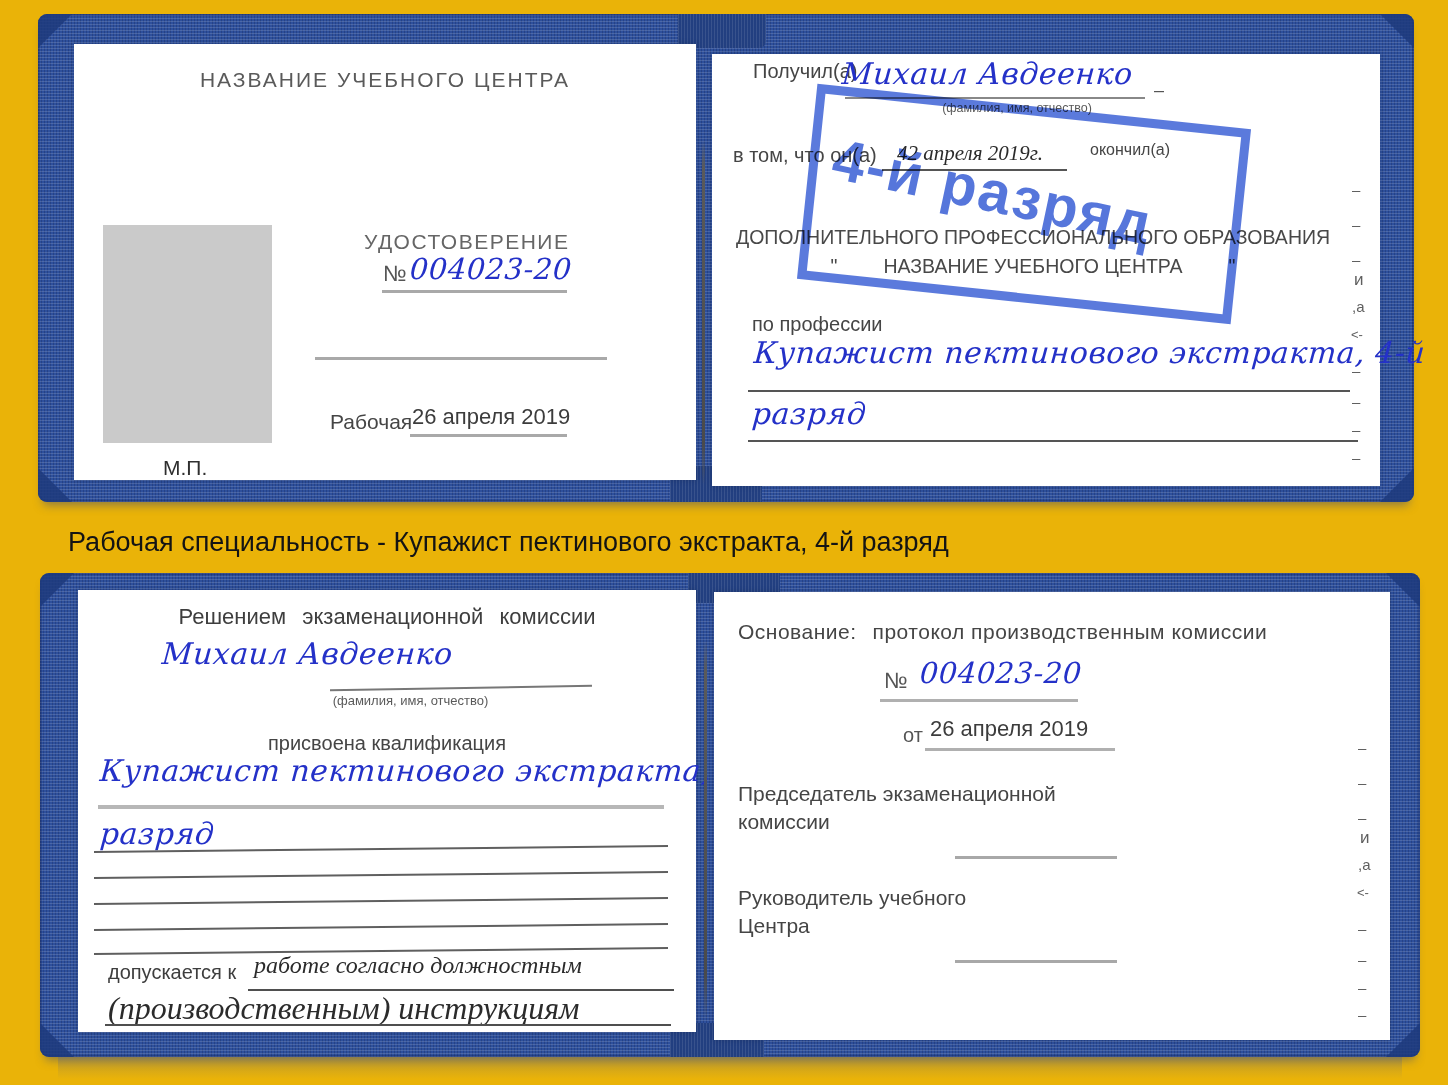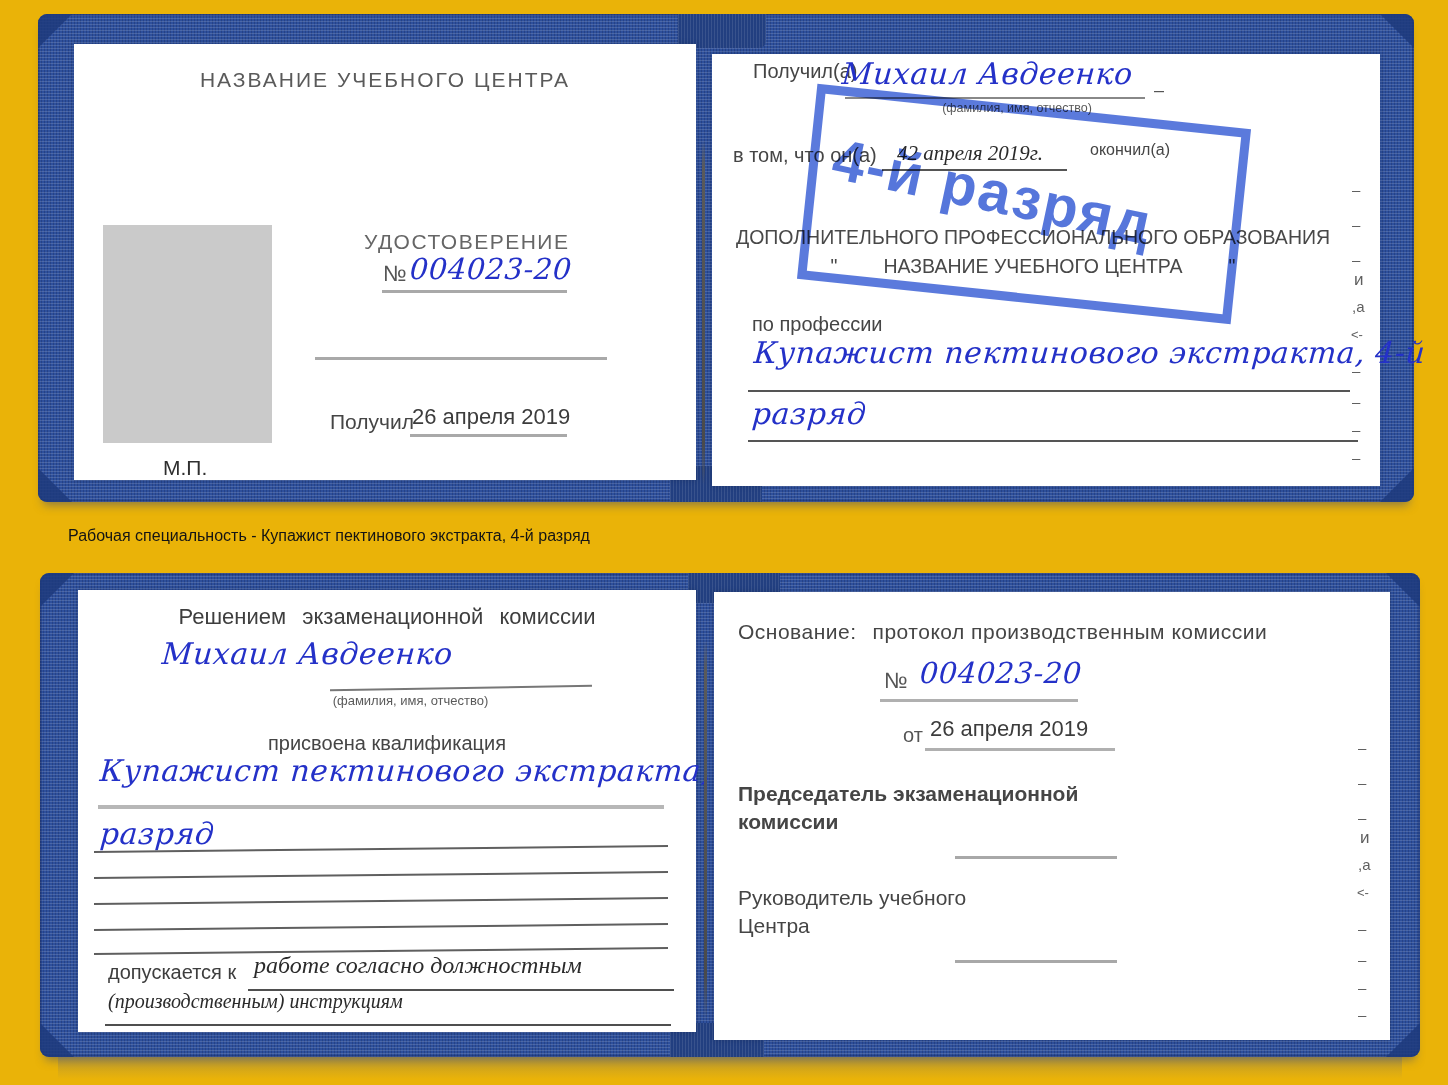--- a/index.html
+++ b/index.html
@@ -30,21 +30,21 @@
   .hand{position:absolute;font-family:"DejaVu Serif",serif;font-style:italic;color:#2431c8;
         white-space:nowrap;transform:skewX(-4deg);letter-spacing:.5px;}
   .serifit{position:absolute;font-family:"Liberation Serif",serif;font-style:italic;color:#2b2b2b;white-space:nowrap;}
   .photo{position:absolute;background:#cacaca;}
   .hint{position:absolute;color:#5a5a5a;font-size:12.5px;text-align:center;white-space:nowrap;}
   .edge{position:absolute;color:#606060;font-size:15px;line-height:1;}
   .stamp{position:absolute;border:9px solid rgba(77,111,217,.92);mix-blend-mode:multiply;
          transform:rotate(6deg);}
   .stamp-text{position:absolute;left:14px;top:46px;font-weight:bold;font-size:58px;letter-spacing:2px;
               color:rgba(77,111,217,.95);white-space:nowrap;transform:rotate(6deg);}
-  .caption{position:absolute;color:#141414;font-size:16px;white-space:nowrap;}
+  .caption{position:absolute;color:#141414;font-size:27px;white-space:nowrap;}
   .shadow-strip{position:absolute;background:linear-gradient(180deg,rgba(70,90,145,.28),rgba(70,90,145,0));}
   .centered{text-align:center;}
 </style>
 </head>
 <body>
 
 <div class="canvas">
 
   <div class="cover" style="left:38px;top:14px;width:1376px;height:488px;">
     <div class="corner tl"></div>
@@ -56,21 +56,21 @@
   </div>
 
   <div class="page" style="left:74px;top:44px;width:622px;height:436px;">
     <div class="print centered" style="left:0;top:24px;width:100%;font-size:21px;letter-spacing:2px;color:#5a5a5a;">НАЗВАНИЕ УЧЕБНОГО ЦЕНТРА</div>
     <div class="photo" style="left:29px;top:181px;width:169px;height:218px;"></div>
     <div class="print centered" style="left:290px;top:186px;width:180px;font-size:21px;letter-spacing:1.5px;color:#666;">УДОСТОВЕРЕНИЕ</div>
     <div class="print" style="left:309px;top:217px;font-size:22px;color:#555;">№</div>
     <div class="hand" style="left:336px;top:208px;font-size:29px;">004023-20</div>
     <div class="rule" style="left:308px;top:246px;width:185px;"></div>
     <div class="rule" style="left:241px;top:313px;width:292px;"></div>
-    <div class="print" style="left:256px;top:366px;font-size:21px;">Получил</div>
+    <div class="print" style="left:256px;top:366px;font-size:21px;">Рабочая</div>
     <div class="print" style="left:338px;top:360px;font-size:22px;color:#3c3c3c;">26 апреля 2019</div>
     <div class="rule" style="left:336px;top:390px;width:157px;"></div>
     <div class="print" style="left:89px;top:412px;font-size:21px;color:#2f2f2f;">М.П.</div>
   </div>
 
   <div class="page" style="left:712px;top:54px;width:668px;height:432px;">
     <div class="print" style="left:41px;top:6px;font-size:20px;">Получил(а)</div>
     <div class="hand" style="left:130px;top:2px;font-size:30px;">Михаил Авдеенко</div>
     <div class="rule dark" style="left:133px;top:43px;width:300px;background:#888;"></div>
     <div class="print" style="left:442px;top:26px;font-size:18px;color:#555;">–</div>
@@ -132,36 +132,36 @@
     <div class="rule" style="left:20px;top:215px;width:566px;height:4px;background:#b7b7b7;"></div>
     <div class="hand" style="left:22px;top:226px;font-size:30px;">разряд</div>
     <div class="rule dark" style="left:16px;top:258px;width:574px;transform:rotate(-0.6deg);background:#5f5f5f;"></div>
     <div class="rule dark" style="left:16px;top:284px;width:574px;transform:rotate(-0.6deg);background:#5f5f5f;"></div>
     <div class="rule dark" style="left:16px;top:310px;width:574px;transform:rotate(-0.6deg);background:#5f5f5f;"></div>
     <div class="rule dark" style="left:16px;top:336px;width:574px;transform:rotate(-0.6deg);background:#5f5f5f;"></div>
     <div class="rule dark" style="left:16px;top:360px;width:574px;transform:rotate(-0.6deg);background:#5f5f5f;"></div>
     <div class="print" style="left:30px;top:371px;font-size:20px;color:#3e3e3e;">допускается к</div>
     <div class="serifit" style="left:176px;top:362px;font-size:24px;">работе согласно должностным</div>
     <div class="rule dark" style="left:170px;top:399px;width:426px;background:#4f4f4f;"></div>
-    <div class="serifit" style="left:30px;top:400px;font-size:20px;">(производственным) инструкциям</div>
+    <div class="serifit" style="left:30px;top:400px;font-size:32px;">(производственным) инструкциям</div>
     <div class="rule dark" style="left:27px;top:434px;width:566px;background:#4f4f4f;"></div>
   </div>
 
   <div class="page" style="left:714px;top:592px;width:676px;height:448px;">
     <div class="print" style="left:24px;top:28px;font-size:21px;letter-spacing:.5px;">
       <span style="margin-right:16px;">Основание:</span><span>протокол производственным комиссии</span>
     </div>
     <div class="print" style="left:170px;top:76px;font-size:22px;color:#555;">№</div>
     <div class="hand" style="left:206px;top:64px;font-size:29px;">004023-20</div>
     <div class="rule" style="left:166px;top:107px;width:198px;background:#b0b0b0;"></div>
     <div class="print" style="left:189px;top:132px;font-size:20px;color:#555;">от</div>
     <div class="print" style="left:216px;top:124px;font-size:22px;color:#3c3c3c;">26 апреля 2019</div>
     <div class="rule" style="left:211px;top:156px;width:190px;background:#b0b0b0;"></div>
 
-    <div class="print" style="left:24px;top:188px;font-size:21px;line-height:28px;white-space:normal;width:400px;font-weight:bold;">
+    <div class="print" style="left:24px;top:188px;font-size:21px;line-height:28px;white-space:normal;width:400px;">
       <span>Председатель экзаменационной</span><br>
       <span>комиссии</span>
     </div>
     <div class="rule" style="left:241px;top:264px;width:162px;background:#a8a8a8;"></div>
 
     <div class="print" style="left:24px;top:292px;font-size:21px;line-height:28px;white-space:normal;width:400px;">
       <span>Руководитель учебного</span><br>
       <span>Центра</span>
     </div>
     <div class="rule" style="left:241px;top:368px;width:162px;background:#a8a8a8;"></div>

